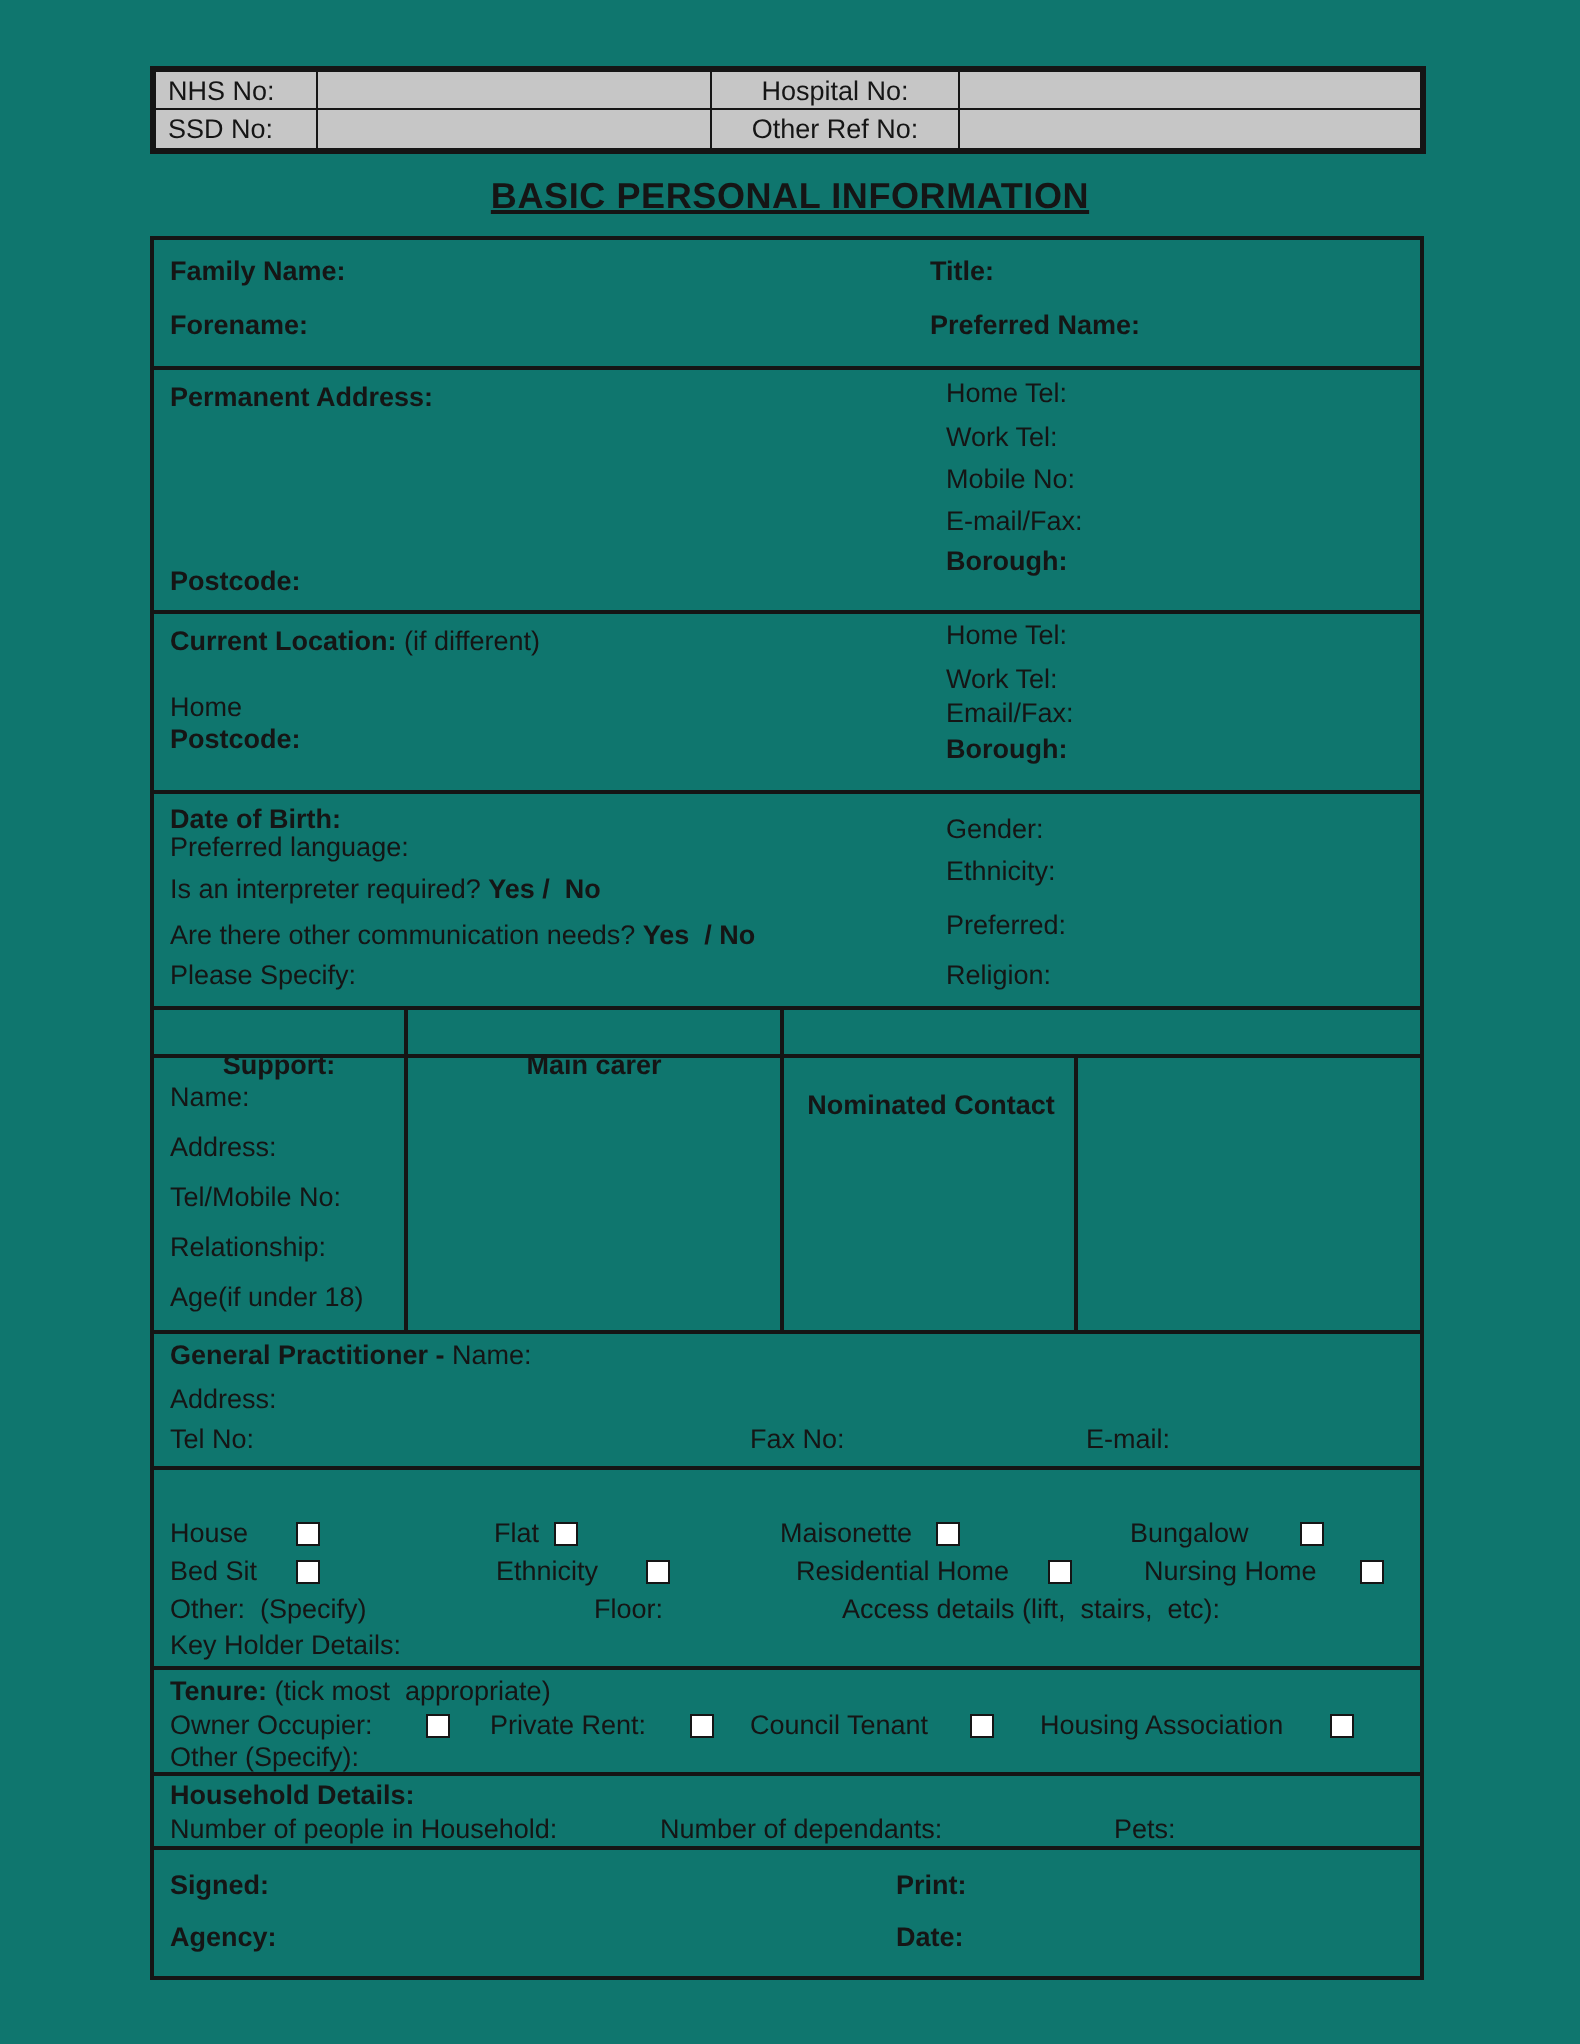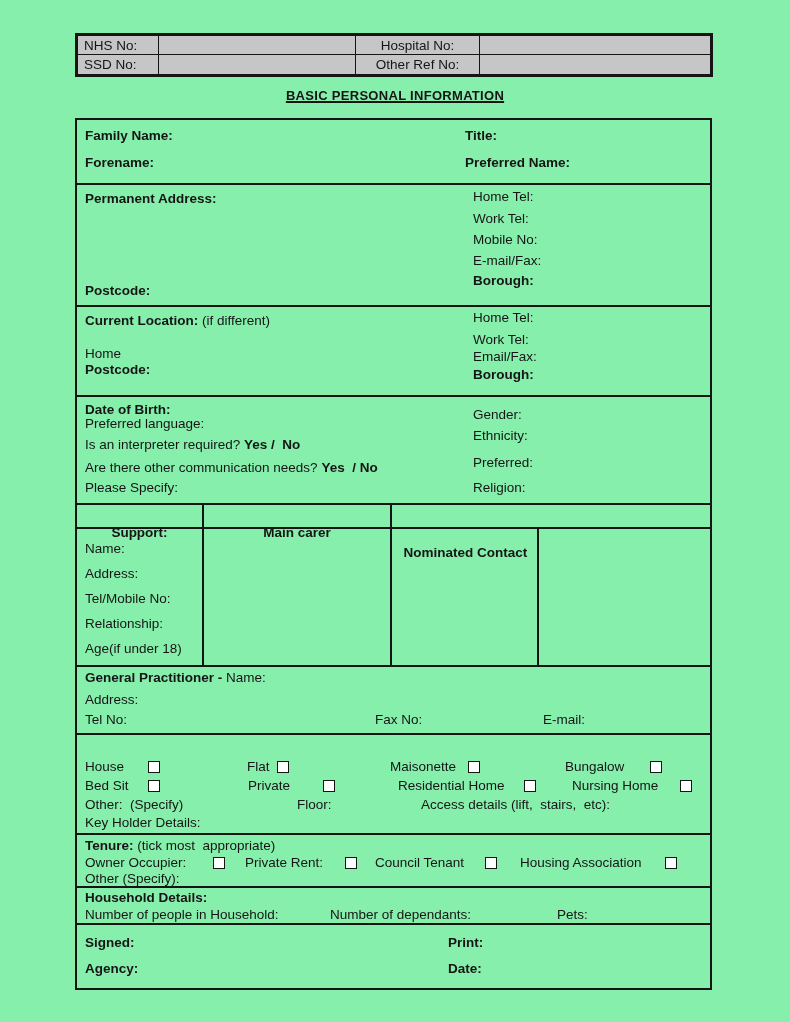--- a/index.html
+++ b/index.html
@@ -1,32 +1,32 @@
 <!DOCTYPE html>
 <html><head>
 <meta charset="utf-8">
 <style>
   html,body{margin:0;padding:0;background:#fff;}
-  .page{position:relative;width:790px;height:1022px;background:#86efac;
+  .page{position:relative;width:790px;height:1022px;background:#0f766e;
         font-family:"Liberation Sans",sans-serif;color:#151515;font-size:13.5px;overflow:hidden;}
   .b{font-weight:bold;}
   .pre{white-space:pre;}
   .abs{position:absolute;white-space:pre;}
 
   
   .ref-table{position:absolute;left:75px;top:33px;width:632px;border:3px solid #151515;
              background:#c6c6c6;display:grid;grid-template-columns:81px 197px 124px 1fr;}
   .ref-cell{height:19px;border-right:1.5px solid #151515;border-bottom:1.5px solid #151515;
             display:flex;align-items:center;padding:0 6px;box-sizing:border-box;white-space:pre;}
   .ref-cell.ctr{justify-content:center;padding:0 2px;}
   .ref-cell.noR{border-right:none;}
   .ref-cell.noB{border-bottom:none;}
 
   .title{position:absolute;top:88px;left:0;width:100%;text-align:center;font-weight:bold;
-         font-size:13px;text-decoration:underline;text-decoration-thickness:2px;letter-spacing:.3px;}
+         font-size:18px;text-decoration:underline;text-decoration-thickness:2px;letter-spacing:.3px;}
 
   
   .form{position:absolute;left:75px;top:118px;width:633px;border:2px solid #151515;text-align:right;}
   .sec{position:relative;border-top:2px solid #151515;}
   .sec.first{border-top:none;}
 
   
   .ct{display:grid;grid-template-columns:127px 188px 147px 1fr;height:100%;}
   .ct-hcell{border-right:2px solid #151515;display:flex;align-items:center;justify-content:center;
             font-weight:bold;white-space:pre;}
@@ -132,21 +132,21 @@
         <div class="abs" style="left:170px;top:24px">Flat</div>
         <span class="cb" style="left:200px;top:26px"></span>
         <div class="abs" style="left:313px;top:24px">Maisonette</div>
         <span class="cb" style="left:391px;top:26px"></span>
         <div class="abs" style="left:488px;top:24px">Bungalow</div>
         <span class="cb" style="left:573px;top:26px"></span>
       </div>
       <div>
         <div class="abs" style="left:8px;top:43px">Bed Sit</div>
         <span class="cb" style="left:71px;top:45px"></span>
-        <div class="abs" style="left:171px;top:43px">Private</div>
+        <div class="abs" style="left:171px;top:43px">Ethnicity</div>
         <span class="cb" style="left:246px;top:45px"></span>
         <div class="abs" style="left:321px;top:43px">Residential Home</div>
         <span class="cb" style="left:447px;top:45px"></span>
         <div class="abs" style="left:495px;top:43px">Nursing Home</div>
         <span class="cb" style="left:603px;top:45px"></span>
       </div>
       <div>
         <div class="abs" style="left:8px;top:62px">Other:  (Specify)</div>
         <div class="abs" style="left:220px;top:62px">Floor:</div>
         <div class="abs" style="left:344px;top:62px">Access details (lift,  stairs,  etc):</div>

